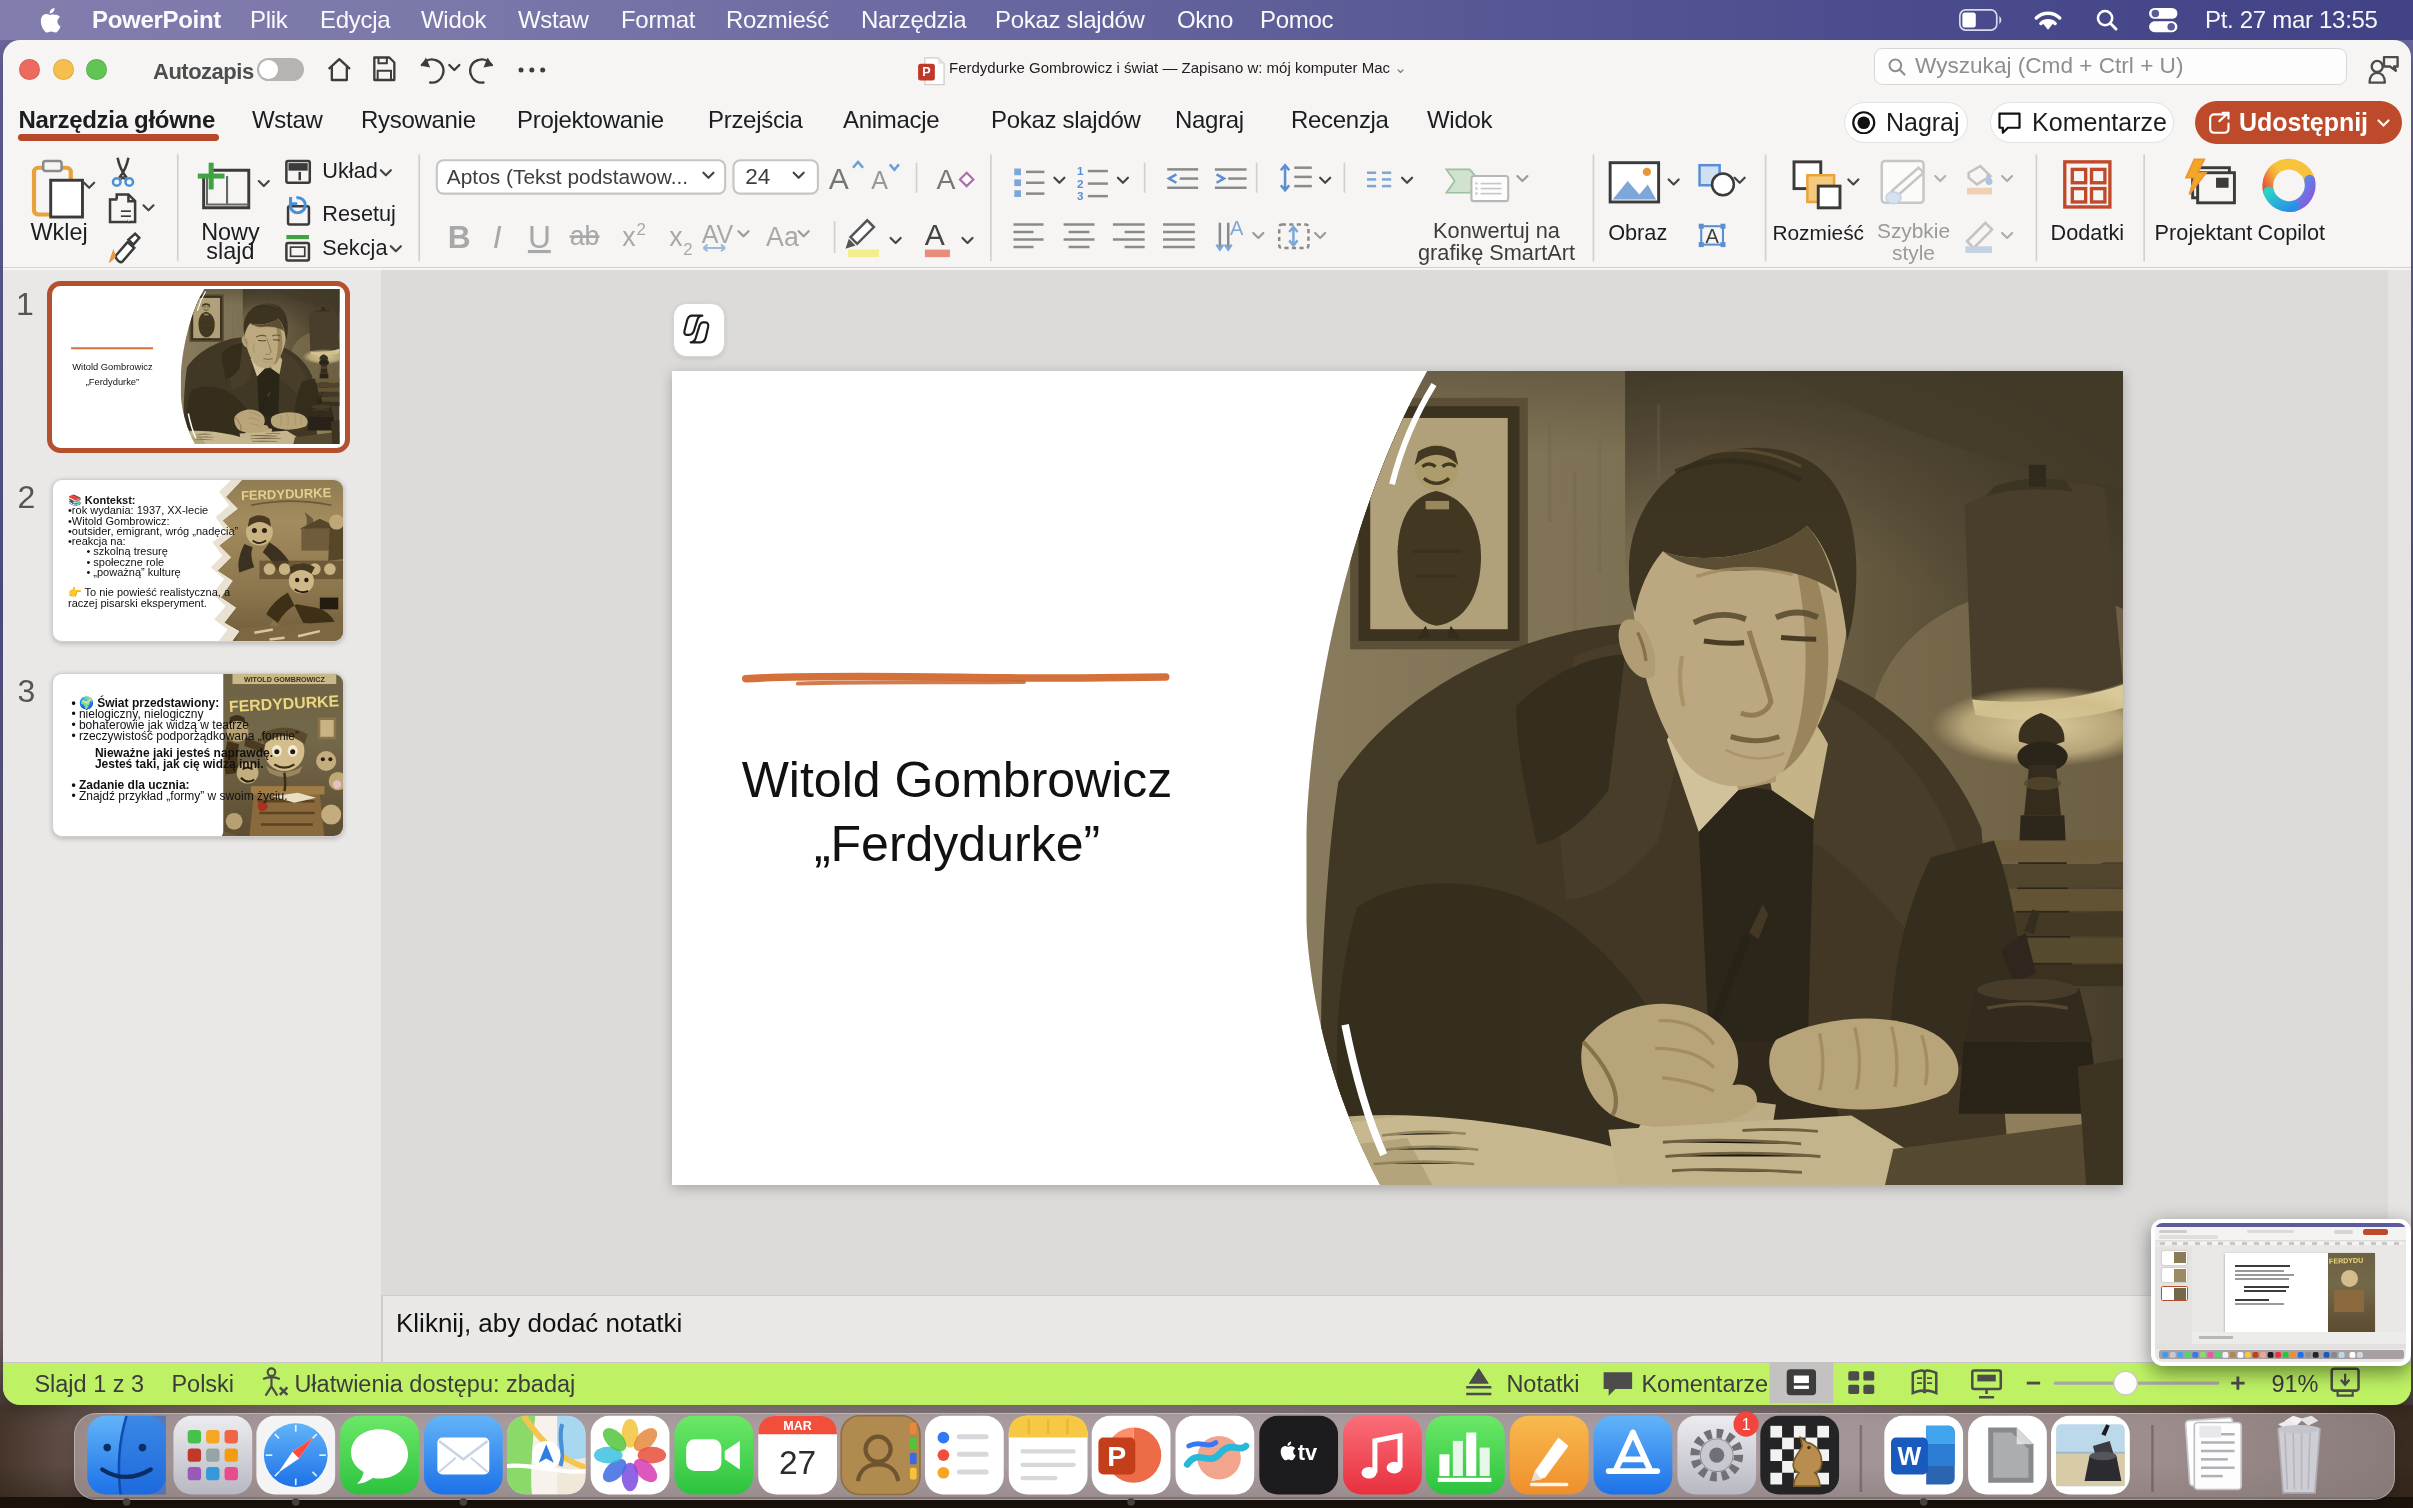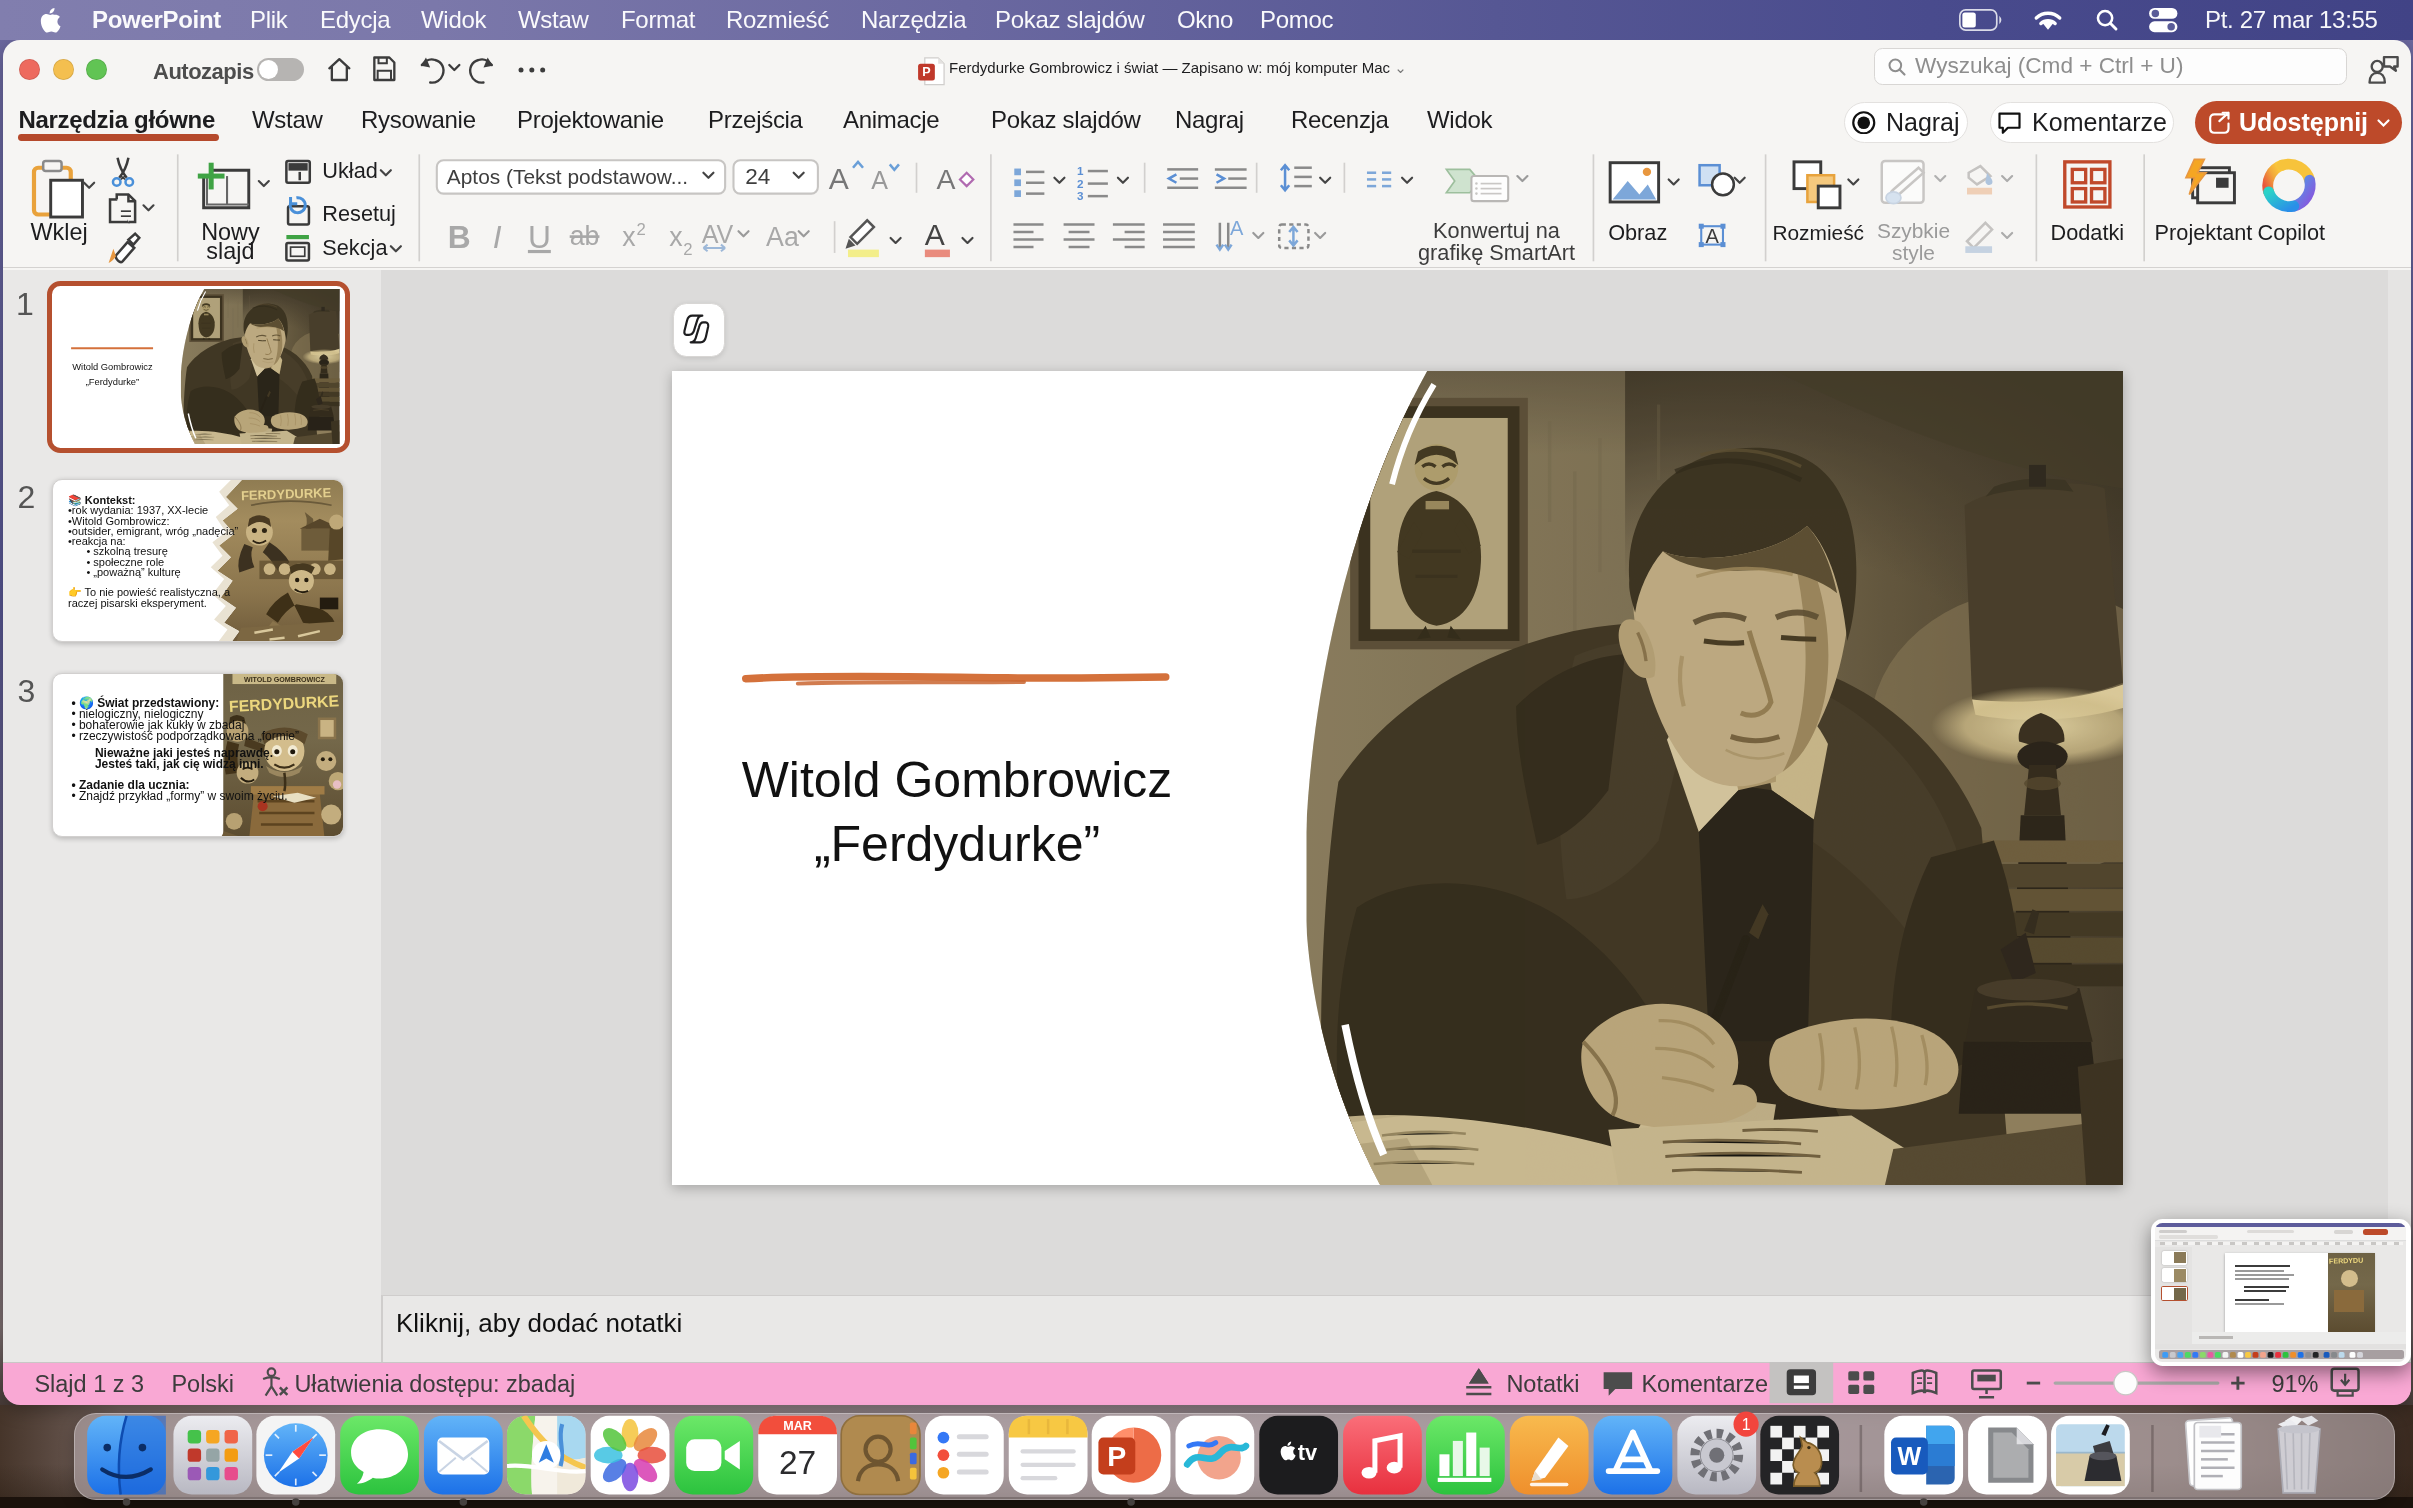--- a/index.html
+++ b/index.html
@@ -46,21 +46,21 @@
 #ribbon { left:3.4px; top:151px; width:2408px; height:117px; background:#f6f5f3; border-bottom:1.7px solid #d4d2d0; }
 
 
 #sidebar { left:3.4px; top:270px; width:378px; height:1092px; background:#e9e8e7; }
 #canvas { left:381px; top:270px; width:2030px; height:1025px; background:#dcdbda; }
 #notes { left:381px; top:1295px; width:2030px; height:67px; background:#e9e8e7; border-top:1.7px solid #cfcdcc; }
 #notes .ntext { position:absolute; left:15px; top:11.7px; font-size:26px; color:#111; }
 #notesdivider { left:381px; top:1295px; width:1.7px; height:67px; background:#cfcdcc; }
 
 
-#statusbar { left:3.4px; top:1362px; width:2408px; height:43px; background:#f9a8d4; border-top:1.7px solid #c9c7c6; border-radius:0 0 17px 17px; color:#3c3c3c; font-size:23.5px; }
+#statusbar { left:3.4px; top:1362px; width:2408px; height:43px; background:#bef264; border-top:1.7px solid #c9c7c6; border-radius:0 0 17px 17px; color:#3c3c3c; font-size:23.5px; }
 .sbitem { position:absolute; top:7.5px; white-space:nowrap; }
 
 
 #slide { left:672px; top:371px; width:1451px; height:814px; background:#fff; box-shadow:0 3.4px 11.7px rgba(0,0,0,0.25); }
 #slidetitle1 { left:672px; top:751px; width:570px; text-align:center; font-size:50px; color:#111; }
 #slidetitle2 { left:672px; top:815px; width:570px; text-align:center; font-size:50px; color:#111; }
 
 
 .thumbnum { position:absolute; font-size:32px; color:#555; }
 #thumb1 { left:47px; top:281px; width:303px; height:172px; border:5.9px solid #b5502f; border-radius:13.4px; background:#fff; overflow:hidden; }
@@ -657,21 +657,21 @@
     <path d="M262 146 l30 -4 22 6 -26 6z" fill="#e8dfc2"></path>
     <path d="M276 118 q2 14 0 22" stroke="#3c2f18" stroke-width="3" fill="none"></path>
 
     <circle cx="332" cy="168" r="12" fill="#c3ad7e"></circle>
     <circle cx="216" cy="176" r="10" fill="#b7a172"></circle>
     <path d="M204 188 l24 8 -28 0z" fill="#6e5a38"></path>
   </svg>
   <div style="position:absolute;left:18.4px;top:23.5px;width:159px;font-size:12px;line-height:11px;color:#111;white-space:nowrap;">
     <div style="font-weight:bold">• 🌍 Świat przedstawiony:</div>
     <div>• nielogiczny, nielogiczny</div>
-    <div>• bohaterowie jak kukły w zbadaj</div>
+    <div>• bohaterowie jak widzą w teatrze</div>
     <div>• rzeczywistość podporządkowana „formie”</div>
     <div style="height:6.7px"></div>
     <div style="font-weight:bold;padding-left:23.5px">Nieważne jaki jesteś naprawdę.</div>
     <div style="font-weight:bold;padding-left:23.5px">Jesteś taki, jak cię widzą inni.</div>
     <div style="height:10px"></div>
     <div style="font-weight:bold">• Zadanie dla ucznia:</div>
     <div>• Znajdź przykład „formy” w swoim życiu.</div>
   </div>
 </div>
 

